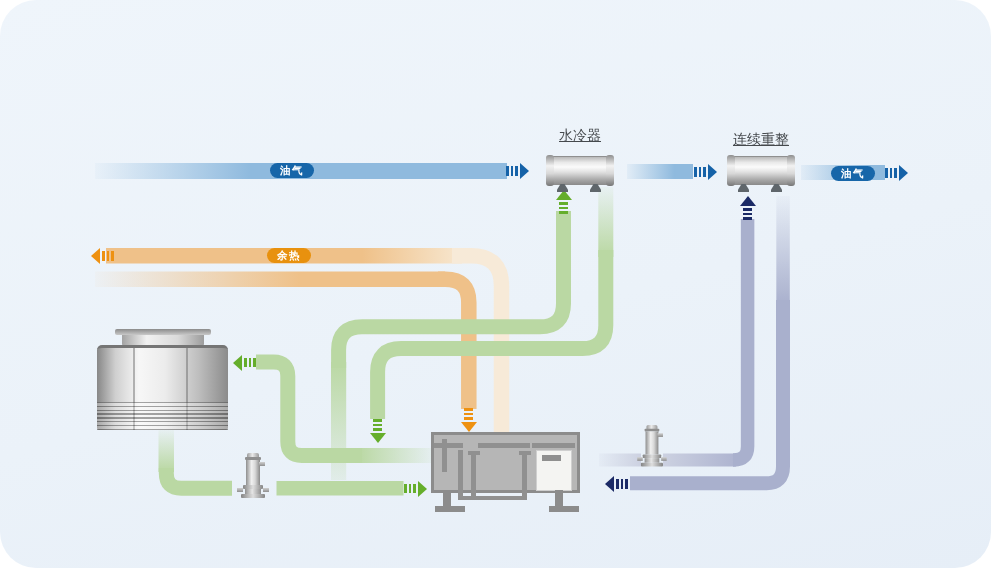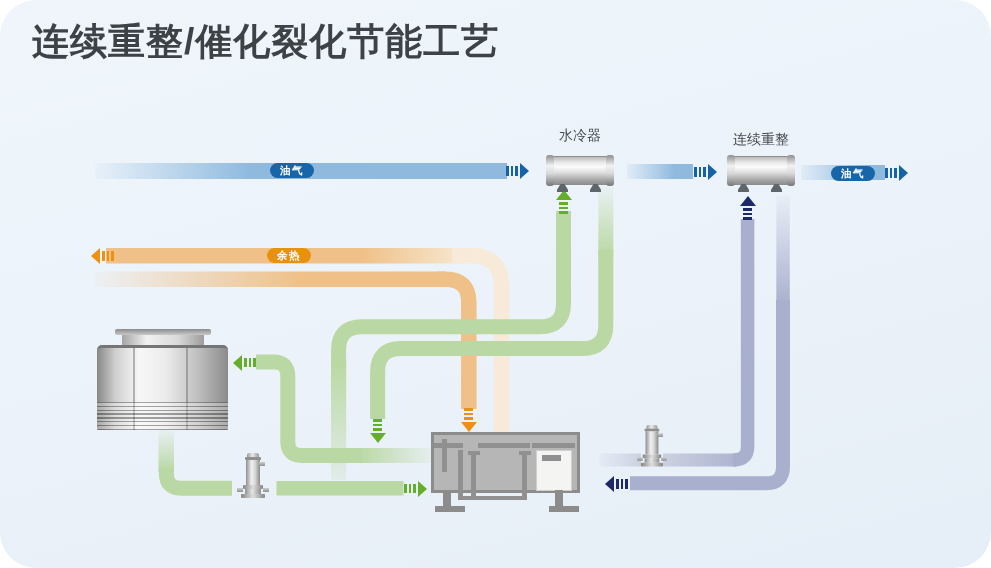--- a/index.html
+++ b/index.html
@@ -1,20 +1,20 @@
 <!DOCTYPE html>
 <html><head>
 <meta charset="utf-8">
 <style>
   html,body{margin:0;padding:0;background:#ffffff;font-family:"Liberation Sans","DejaVu Sans",sans-serif;}
   .stage{position:relative;width:991px;height:568px;border-radius:36px;overflow:hidden;
          background:linear-gradient(165deg,#eff5fb 0%,#ebf2f9 55%,#e6eef7 100%);}
   .abs{position:absolute;}
   .title{left:32px;top:17px;font-size:37px;font-weight:600;color:#3d4247;letter-spacing:1px;white-space:nowrap;}
-  .eq-label{font-size:14px;color:#45494d;text-align:center;white-space:nowrap;}
+  .eq-label{font-size:14px;color:#45494d;text-align:center;white-space:nowrap;text-decoration:underline;}
   .pill{height:15px;line-height:15px;border-radius:8px;padding:0 10px;font-size:10.5px;font-weight:bold;
         color:#ffffff;letter-spacing:1.5px;white-space:nowrap;}
   .pill.blue{background:#1766a9;}
   .pill.orange{background:#e8910e;}
 
   
   .arrow{display:flex;align-items:center;gap:2px;}
   .arrow .b{background:currentColor;flex:none;}
   .arrow.h .b{width:2.5px;height:9.5px;}
   .arrow.v{flex-direction:column;}
@@ -306,21 +306,20 @@
       <div class="ring"></div>
     <div class="body"></div>
       <div class="noz t"></div>
     <div class="fl1"></div>
       <div class="mid"></div>
     <div class="fl2"></div>
     <div class="noz l"></div>
       <div class="noz r"></div>
   </div>
 
-  <div class="abs title">连续重整/催化裂化节能工艺</div>
 
   <div class="abs eq-label" style="left:546px;top:127px;width:68px">水冷器</div>
   <div class="abs eq-label" style="left:719px;top:131px;width:84px">连续重整</div>
 
   <div class="abs pill blue" style="left:270px;top:163px">油气</div>
   <div class="abs pill blue" style="left:831px;top:166px">油气</div>
   <div class="abs pill orange" style="left:267px;top:248px">余热</div>
 
 </div>
 

